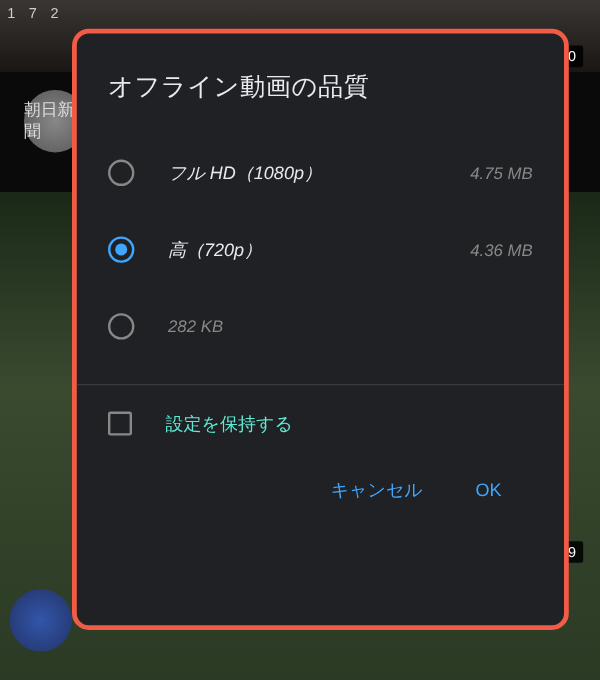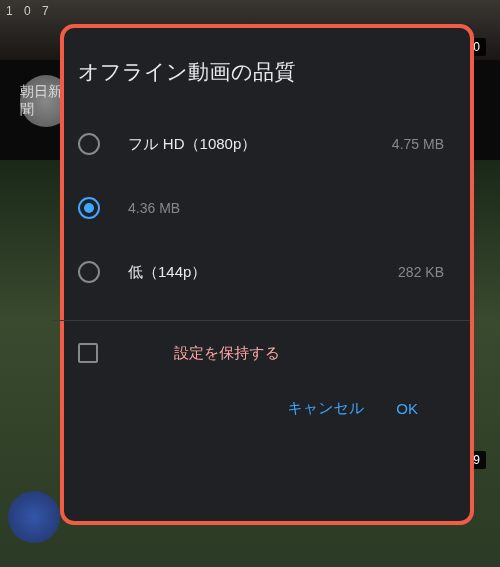--- a/index.html
+++ b/index.html
@@ -15,69 +15,69 @@
     .bg-channel2 { position: absolute; bottom: 24px; left: 8px; width: 52px; height: 52px; border-radius: 50%; background: radial-gradient(circle, #3355aa 0%, #223366 100%); }
     .bg-tag { position: absolute; top: 4px; left: 6px; color: #ccc; font-size: 12px; letter-spacing: 4px; }
     .bg-menu { position: absolute; top: 88px; right: 20px; color: #aaa; font-size: 18px; }
 
     .dialog {
       position: absolute;
       top: 24px; left: 60px; right: 26px; bottom: 42px;
       background: #202124;
       border-radius: 14px;
       border: 4px solid #f25c47;
-      padding: 30px 26px 12px 14px;
+      padding: 30px 26px 12px 26px;
       display: flex; flex-direction: column;
     }
     .title { color: #e8eaed; font-size: 21px; font-weight: 500; margin-bottom: 26px; letter-spacing: 0.5px; }
     .options { display: flex; flex-direction: column; }
-    .opt { display: flex; align-items: center; height: 64px; cursor: pointer; }
+    .opt { display: flex; align-items: center; height: 64px; cursor: pointer; font-style: italic; }
     .radio { width: 22px; height: 22px; border: 2px solid #888; border-radius: 50%; margin-right: 28px; position: relative; flex-shrink: 0; }
     .radio.selected { border-color: #3ea6ff; }
     .radio.selected::after { content: ""; position: absolute; top: 4px; left: 4px; width: 10px; height: 10px; border-radius: 50%; background: #3ea6ff; }
     .opt-label { color: #e8eaed; font-size: 15px; flex: 1; }
     .opt-size { color: #888; font-size: 14px; text-align: right; }
     .divider { height: 1px; background: #3a3a3a; margin: 16px -26px 0 -26px; }
     .save-row { display: flex; align-items: center; height: 64px; cursor: pointer; }
     .checkbox { width: 20px; height: 20px; border: 2px solid #888; border-radius: 2px; margin-right: 28px; flex-shrink: 0; }
-    .save-label { color: #fca5a5; font-size: 15px; margin-left: 48px; }
-    .actions { display: flex; justify-content: flex-end; gap: 32px; padding: 14px 26px 8px 0; }
+    .save-label { color: #5eead4; font-size: 15px; }
+    .actions { display: flex; justify-content: flex-end; gap: 44px; padding: 14px 26px 8px 0; }
     .btn { color: #3ea6ff; font-size: 15px; font-weight: 500; cursor: pointer; background: none; border: none; }
   </style>
 </head>
 <body>
 
 <div class="bg">
   <div class="bg-top"></div>
-  <div class="bg-tag">1 0 7</div>
+  <div class="bg-tag">1 7 2</div>
   <div class="bg-channel">
     <div>朝日新聞</div>
   </div>
   <div class="bg-menu">⋮</div>
   <div class="badge badge1">0:20</div>
   <div class="bg-mid"></div>
   <div class="badge badge2">2:19</div>
   <div class="bg-channel2"></div>
 </div>
 
 <div class="dialog">
   <div class="title">オフライン動画の品質</div>
   <div class="options">
     <div class="opt">
       <div class="radio"></div>
       <div class="opt-label">フル HD（1080p）</div>
       <div class="opt-size">4.75 MB</div>
     </div>
     <div class="opt">
       <div class="radio selected"></div>
+      <div class="opt-label">高（720p）</div>
       <div class="opt-size">4.36 MB</div>
     </div>
     <div class="opt">
       <div class="radio"></div>
-      <div class="opt-label">低（144p）</div>
       <div class="opt-size">282 KB</div>
     </div>
   </div>
   <div class="divider"></div>
   <div class="save-row">
     <div class="checkbox"></div>
     <div class="save-label">設定を保持する</div>
   </div>
   <div class="actions">
     <button class="btn">キャンセル</button>

